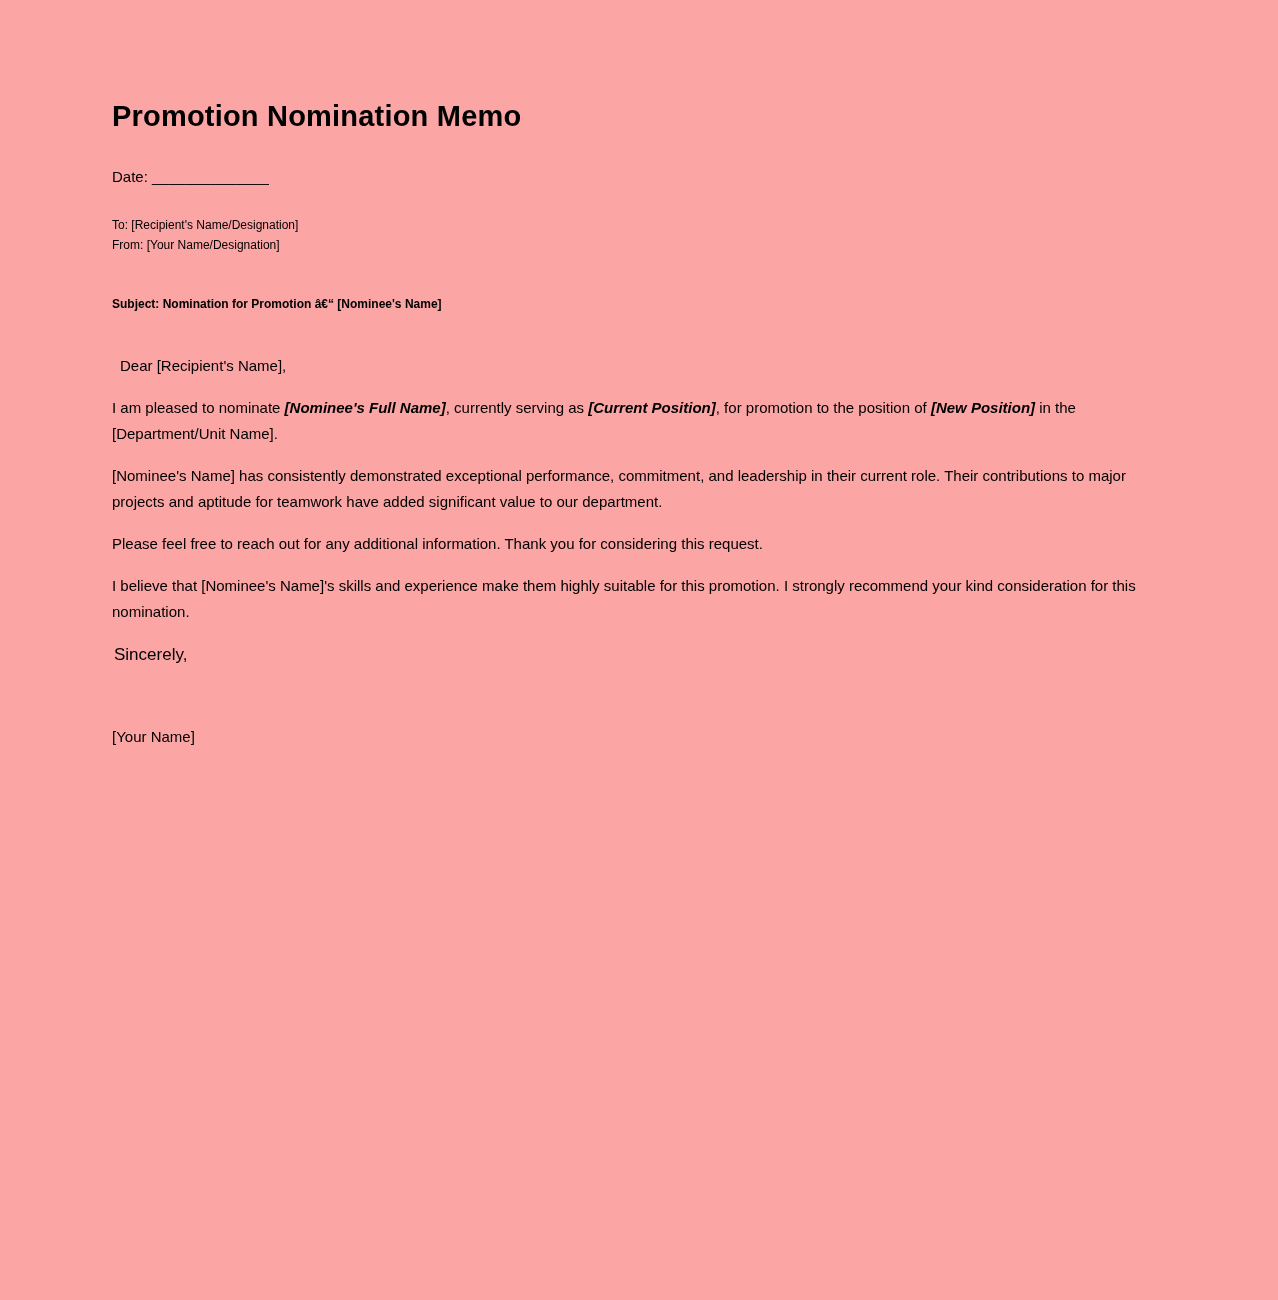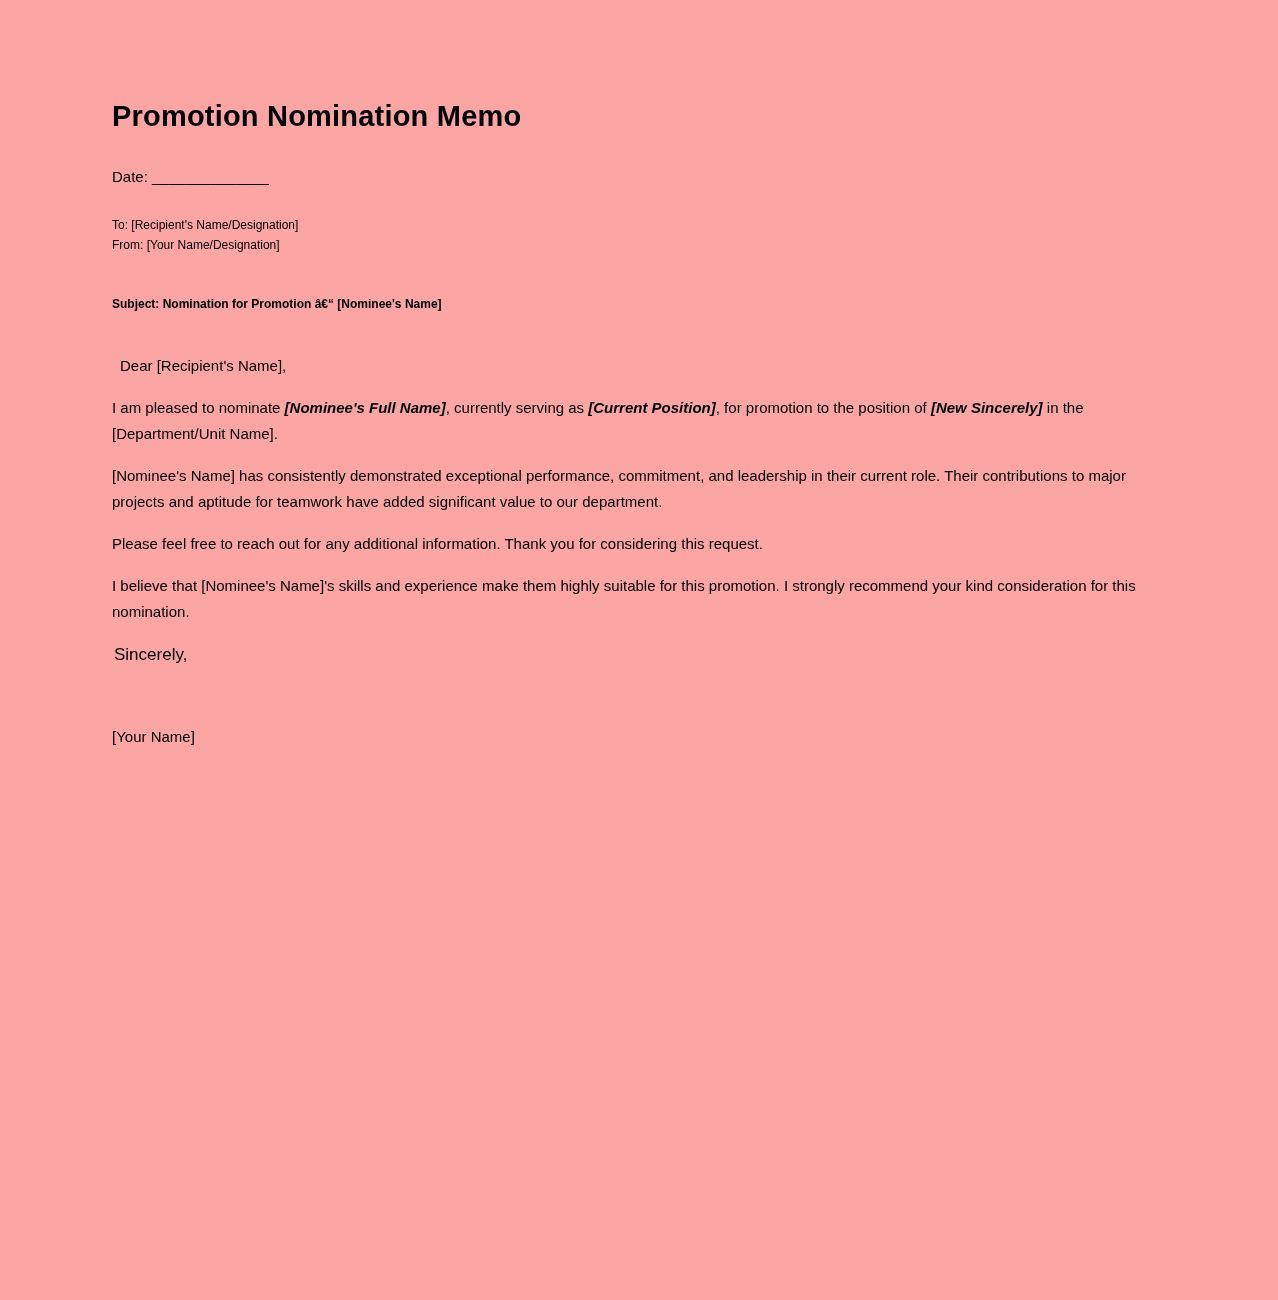--- a/index.html
+++ b/index.html
@@ -92,21 +92,21 @@
     <div class="to-from">
       <div>To: [Recipient's Name/Designation]</div>
       <div>From: [Your Name/Designation]</div>
     </div>
 
     <p class="subject-line">Subject: Nomination for Promotion â€“ [Nominee's Name]</p>
 
     <p class="salutation">Dear [Recipient's Name],</p>
 
     <p class="para">
-      <span>I am pleased to nominate </span><b>[Nominee's Full Name]</b><span>, currently serving as </span><b>[Current Position]</b><span>, for promotion to the position of </span><b>[New Sincerely]</b><span> in the [Department/Unit Name].</span>
+      <span>I am pleased to nominate </span><b>[Nominee's Full Name]</b><span>, currently serving as </span><b>[Current Position]</b><span>, for promotion to the position of </span><b>[New Position]</b><span> in the [Department/Unit Name].</span>
     </p>
 
     <p class="para">[Nominee's Name] has consistently demonstrated exceptional performance, commitment, and leadership in their current role. Their contributions to major projects and aptitude for teamwork have added significant value to our department.</p>
 
     <p class="para">Please feel free to reach out for any additional information. Thank you for considering this request.</p>
 
     <p class="para">I believe that [Nominee's Name]'s skills and experience make them highly suitable for this promotion. I strongly recommend your kind consideration for this nomination.</p>
 
     <p class="closing">Sincerely,</p>
 

